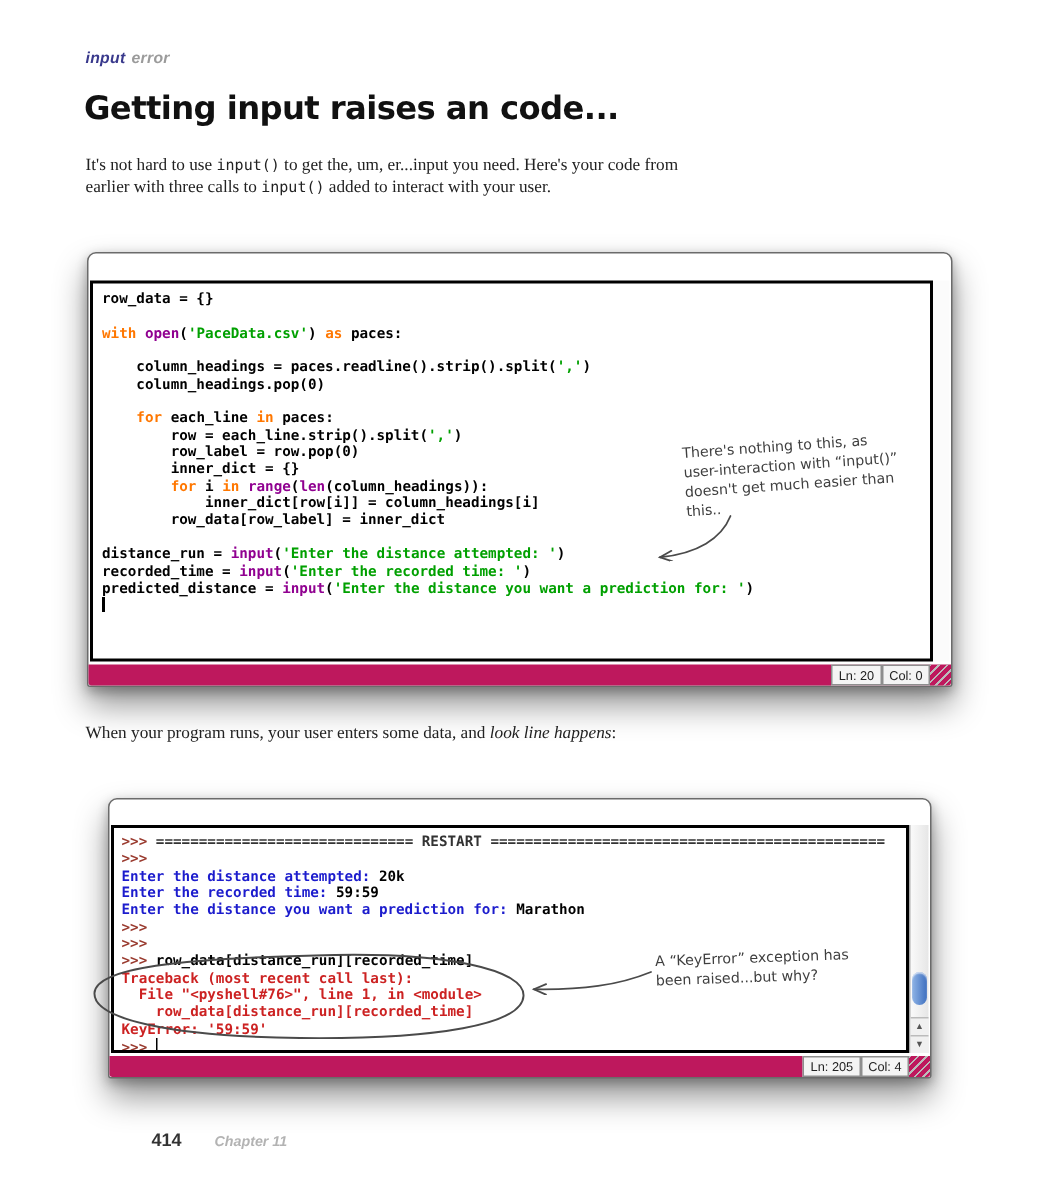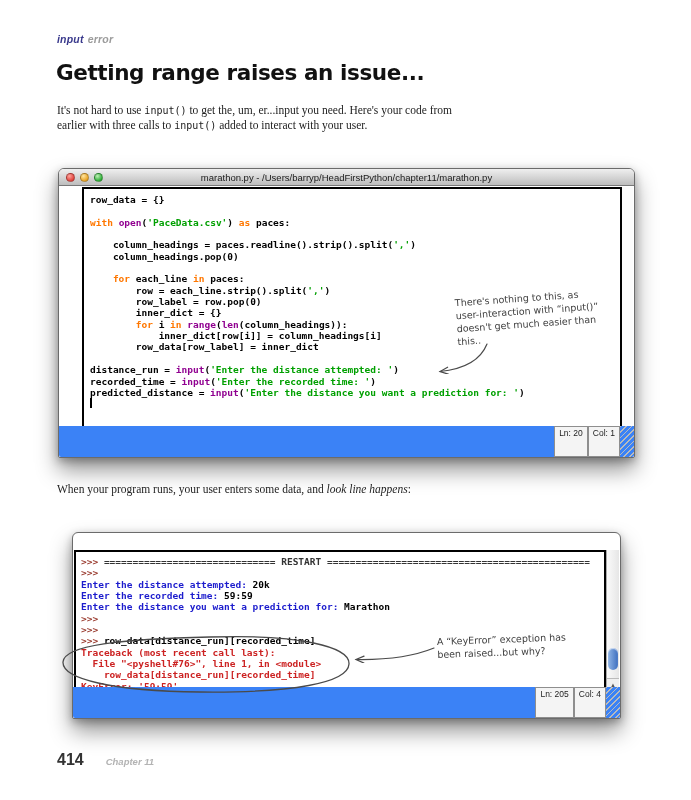--- a/index.html
+++ b/index.html
@@ -15,38 +15,38 @@
   .page-title { position:absolute; left:56px; top:60px; font-family:"DejaVu Sans",sans-serif;
                 font-weight:bold; font-size:21.5px; letter-spacing:-0.4px; color:#111; }
 
   .para { position:absolute; font-size:11.5px; line-height:15px; color:#222; }
   #intro-para { left:57px; top:103px; width:400px; }
   #mid-para   { left:57px; top:482px; width:520px; }
   .rich-c { font-family:"DejaVu Sans Mono",monospace; font-size:10px; }
   .rich-i { font-style:italic; }
 
   .footer { position:absolute; left:57px; top:751px; font-family:"Liberation Sans",sans-serif; }
-  .footer .pnum { font-size:16px; font-weight:bold; color:#333; }
+  .footer .pnum { font-size:12px; font-weight:bold; color:#333;margin-left:44px; }
   .footer .chap { font-size:9.5px; font-weight:bold; font-style:italic; color:#b3b3b3; margin-left:22px; }
 
   
   .macwin { position:absolute; border:1px solid #6b6b6b; border-radius:6px 6px 2px 2px;
             background:#fff; box-shadow:0 12px 22px rgba(0,0,0,.42), 0 3px 8px rgba(0,0,0,.28); }
   .titlebar { position:absolute; left:0; right:0; top:0; height:17px;
               background:linear-gradient(#efefef,#bdbdbd); border-bottom:1px solid #787878;
               border-radius:5px 5px 0 0; }
   .lights { position:absolute; left:7px; top:4px; display:flex; gap:5px; }
   .light { width:9px; height:9px; border-radius:50%; border:1px solid rgba(0,0,0,.28); }
   .light.red    { background:radial-gradient(circle at 35% 30%, #ffa49b, #e0443e 70%); }
   .light.yellow { background:radial-gradient(circle at 35% 30%, #ffe6a0, #e9a426 70%); }
   .light.green  { background:radial-gradient(circle at 35% 30%, #c0f0b6, #2fae38 70%); }
   .wtitle { position:absolute; left:30px; right:30px; top:0; height:17px; line-height:17px;
             text-align:center; font-family:"Liberation Sans",sans-serif; font-size:9.5px;
             color:#1a1a1a; white-space:nowrap; overflow:hidden; }
-  .statusbar { position:absolute; left:0; right:0; bottom:0; height:31px; background:#3b82f6;
+  .statusbar { position:absolute; left:0; right:0; bottom:0; height:14px; background:#be185d;
                display:flex; justify-content:flex-end; align-items:stretch;
                font-family:"Liberation Sans",sans-serif; font-size:8.5px; color:#222;
                border-radius:0 0 2px 2px;text-align:right; }
   .scell { border:1px solid #8e8e8e; background:#f4f4f4; padding:0 4px; line-height:13px; }
   .grip { width:14px; background:repeating-linear-gradient(135deg, #bbb 0 1px, transparent 1px 4px); }
 
   .codearea { position:absolute; background:#fff; border:2px solid #000;
               font-family:"DejaVu Sans Mono",monospace; font-weight:bold; font-size:9.5px;
               line-height:11.35px; white-space:pre; overflow:hidden; padding:5px 6px; }
   .cline { height:11.35px; }
@@ -58,21 +58,21 @@
   .tok-str   { color:#00a000; }
   .tok-prompt  { color:#9a3b2f; }
   .tok-restart { color:#333;margin-top:44px; }
   .tok-out   { color:#1c1ccd; }
   .tok-in    { color:#000; }
   .tok-err   { color:#cc2222; }
   .cursor { display:inline-block; width:1.5px; height:10px; background:#000; vertical-align:-1px; }
 
   
   #editor-win { left:58px; top:168px; width:577px; height:290px; }
-  #editor-code { left:1px; top:18px; right:12px; bottom:16px;margin-left:22px; }
+  #editor-code { left:1px; top:18px; right:12px; bottom:16px; }
   #editor-gutter { position:absolute; top:18px; bottom:16px; right:1px; width:11px; background:#fbfbfb; }
 
   
   #shell-win { left:72px; top:532px; width:549px; height:187px; }
   #shell-code { left:1px; top:17px; right:14px; bottom:16px; padding:4px 5px; }
   .scrollbar { position:absolute; right:1px; top:17px; bottom:16px; width:13px;
                background:linear-gradient(90deg,#fafafa,#e6e6e6); border-left:1px solid #aaa; }
   .sthumb { position:absolute; left:1px; right:1px; top:98px; height:22px; border-radius:6px;
             background:linear-gradient(90deg,#8fb4e6,#3e6fbf);
             box-shadow:inset 0 1px 1px rgba(255,255,255,.7); }
@@ -90,38 +90,30 @@
   #overlay { position:absolute; left:0; top:0; width:691px; height:800px;
              pointer-events:none; z-index:50; }
 </style>
 </head>
 <body>
 
 <div class="page-header">
   <span class="hp">input</span><span class="hs">error</span>
 </div>
 
-<h1 class="page-title">Getting range raises an issue...</h1>
+<h1 class="page-title">Getting input raises an code...</h1>
 
 <p class="para" id="intro-para"><span class="rich-t">It's not hard to use </span><span class="rich-c">input()</span><span class="rich-t"> to get the, um, er...input you need. Here's your code from earlier with three calls to </span><span class="rich-c">input()</span><span class="rich-t"> added to interact with your user.</span></p>
 
 <div class="macwin" id="editor-win">
-  <div class="titlebar">
-    <div class="lights">
-      <div class="light red"></div>
-      <div class="light yellow"></div>
-      <div class="light green"></div>
-    </div>
-    <div class="wtitle">marathon.py - /Users/barryp/HeadFirstPython/chapter11/marathon.py</div>
-  </div>
   <div class="codearea" id="editor-code"><div class="cline"><span class="tok-plain">row_data = {}</span></div><div class="cline">&nbsp;</div><div class="cline"><span class="tok-kw">with</span><span class="tok-plain"> </span><span class="tok-bi">open</span><span class="tok-plain">(</span><span class="tok-str">'PaceData.csv'</span><span class="tok-plain">) </span><span class="tok-kw">as</span><span class="tok-plain"> paces:</span></div><div class="cline">&nbsp;</div><div class="cline"><span class="tok-plain">    column_headings = paces.readline().strip().split(</span><span class="tok-str">','</span><span class="tok-plain">)</span></div><div class="cline"><span class="tok-plain">    column_headings.pop(0)</span></div><div class="cline">&nbsp;</div><div class="cline"><span class="tok-plain">    </span><span class="tok-kw">for</span><span class="tok-plain"> each_line </span><span class="tok-kw">in</span><span class="tok-plain"> paces:</span></div><div class="cline"><span class="tok-plain">        row = each_line.strip().split(</span><span class="tok-str">','</span><span class="tok-plain">)</span></div><div class="cline"><span class="tok-plain">        row_label = row.pop(0)</span></div><div class="cline"><span class="tok-plain">        inner_dict = {}</span></div><div class="cline"><span class="tok-plain">        </span><span class="tok-kw">for</span><span class="tok-plain"> i </span><span class="tok-kw">in</span><span class="tok-plain"> </span><span class="tok-bi">range</span><span class="tok-plain">(</span><span class="tok-bi">len</span><span class="tok-plain">(column_headings)):</span></div><div class="cline"><span class="tok-plain">            inner_dict[row[i]] = column_headings[i]</span></div><div class="cline"><span class="tok-plain">        row_data[row_label] = inner_dict</span></div><div class="cline">&nbsp;</div><div class="cline"><span class="tok-plain">distance_run = </span><span class="tok-bi">input</span><span class="tok-plain">(</span><span class="tok-str">'Enter the distance attempted: '</span><span class="tok-plain">)</span></div><div class="cline"><span class="tok-plain">recorded_time = </span><span class="tok-bi">input</span><span class="tok-plain">(</span><span class="tok-str">'Enter the recorded time: '</span><span class="tok-plain">)</span></div><div class="cline"><span class="tok-plain">predicted_distance = </span><span class="tok-bi">input</span><span class="tok-plain">(</span><span class="tok-str">'Enter the distance you want a prediction for: '</span><span class="tok-plain">)</span></div><div class="cline"><span class="cursor"></span></div></div>
   <div id="editor-gutter"></div>
   <div class="statusbar">
     <div class="scell">Ln: 20</div>
-    <div class="scell">Col: 1</div>
+    <div class="scell">Col: 0</div>
     <div class="grip"></div>
   </div>
 </div>
 
 <p class="para" id="mid-para"><span class="rich-t">When your program runs, your user enters some data, and </span><span class="rich-i">look line happens</span><span class="rich-t">:</span></p>
 
 <div class="macwin" id="shell-win">
   <div class="codearea" id="shell-code"><div class="cline"><span class="tok-prompt">&gt;&gt;&gt; </span><span class="tok-restart">============================== RESTART ==============================================</span></div><div class="cline"><span class="tok-prompt">&gt;&gt;&gt; </span></div><div class="cline"><span class="tok-out">Enter the distance attempted: </span><span class="tok-in">20k</span></div><div class="cline"><span class="tok-out">Enter the recorded time: </span><span class="tok-in">59:59</span></div><div class="cline"><span class="tok-out">Enter the distance you want a prediction for: </span><span class="tok-in">Marathon</span></div><div class="cline"><span class="tok-prompt">&gt;&gt;&gt; </span></div><div class="cline"><span class="tok-prompt">&gt;&gt;&gt; </span></div><div class="cline"><span class="tok-prompt">&gt;&gt;&gt; </span><span class="tok-in">row_data[distance_run][recorded_time]</span></div><div class="cline"><span class="tok-err">Traceback (most recent call last):</span></div><div class="cline"><span class="tok-err">  File "&lt;pyshell#76&gt;", line 1, in &lt;module&gt;</span></div><div class="cline"><span class="tok-err">    row_data[distance_run][recorded_time]</span></div><div class="cline"><span class="tok-err">KeyError: '59:59'</span></div><div class="cline"><span class="tok-prompt">&gt;&gt;&gt; </span><span class="cursor"></span></div></div>
   <div class="scrollbar">
     <div class="sthumb"></div>

